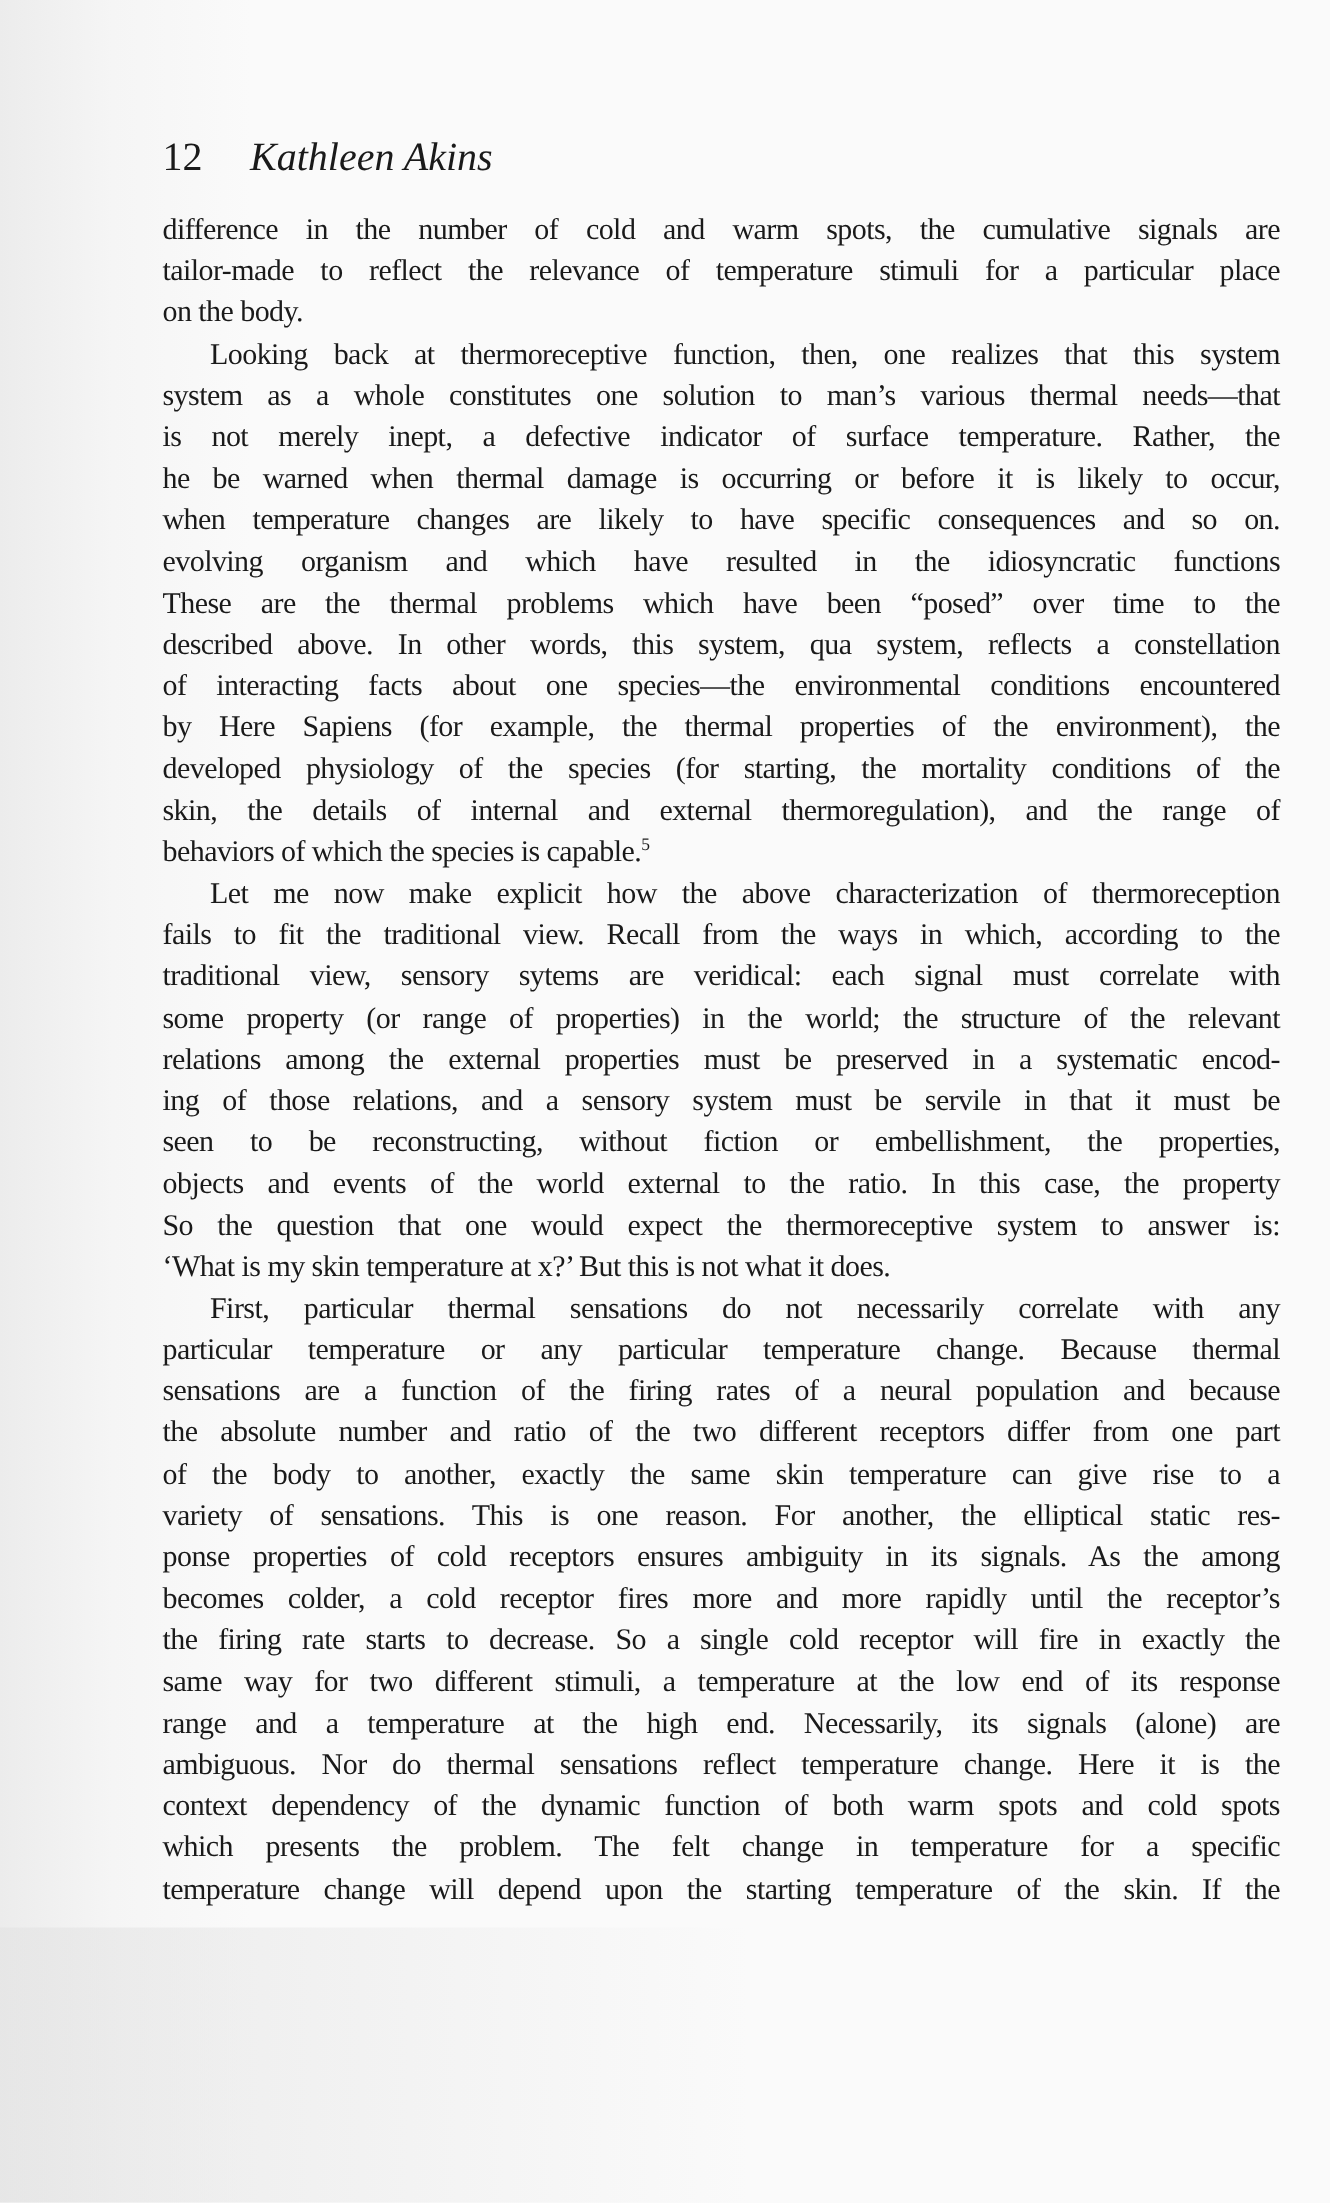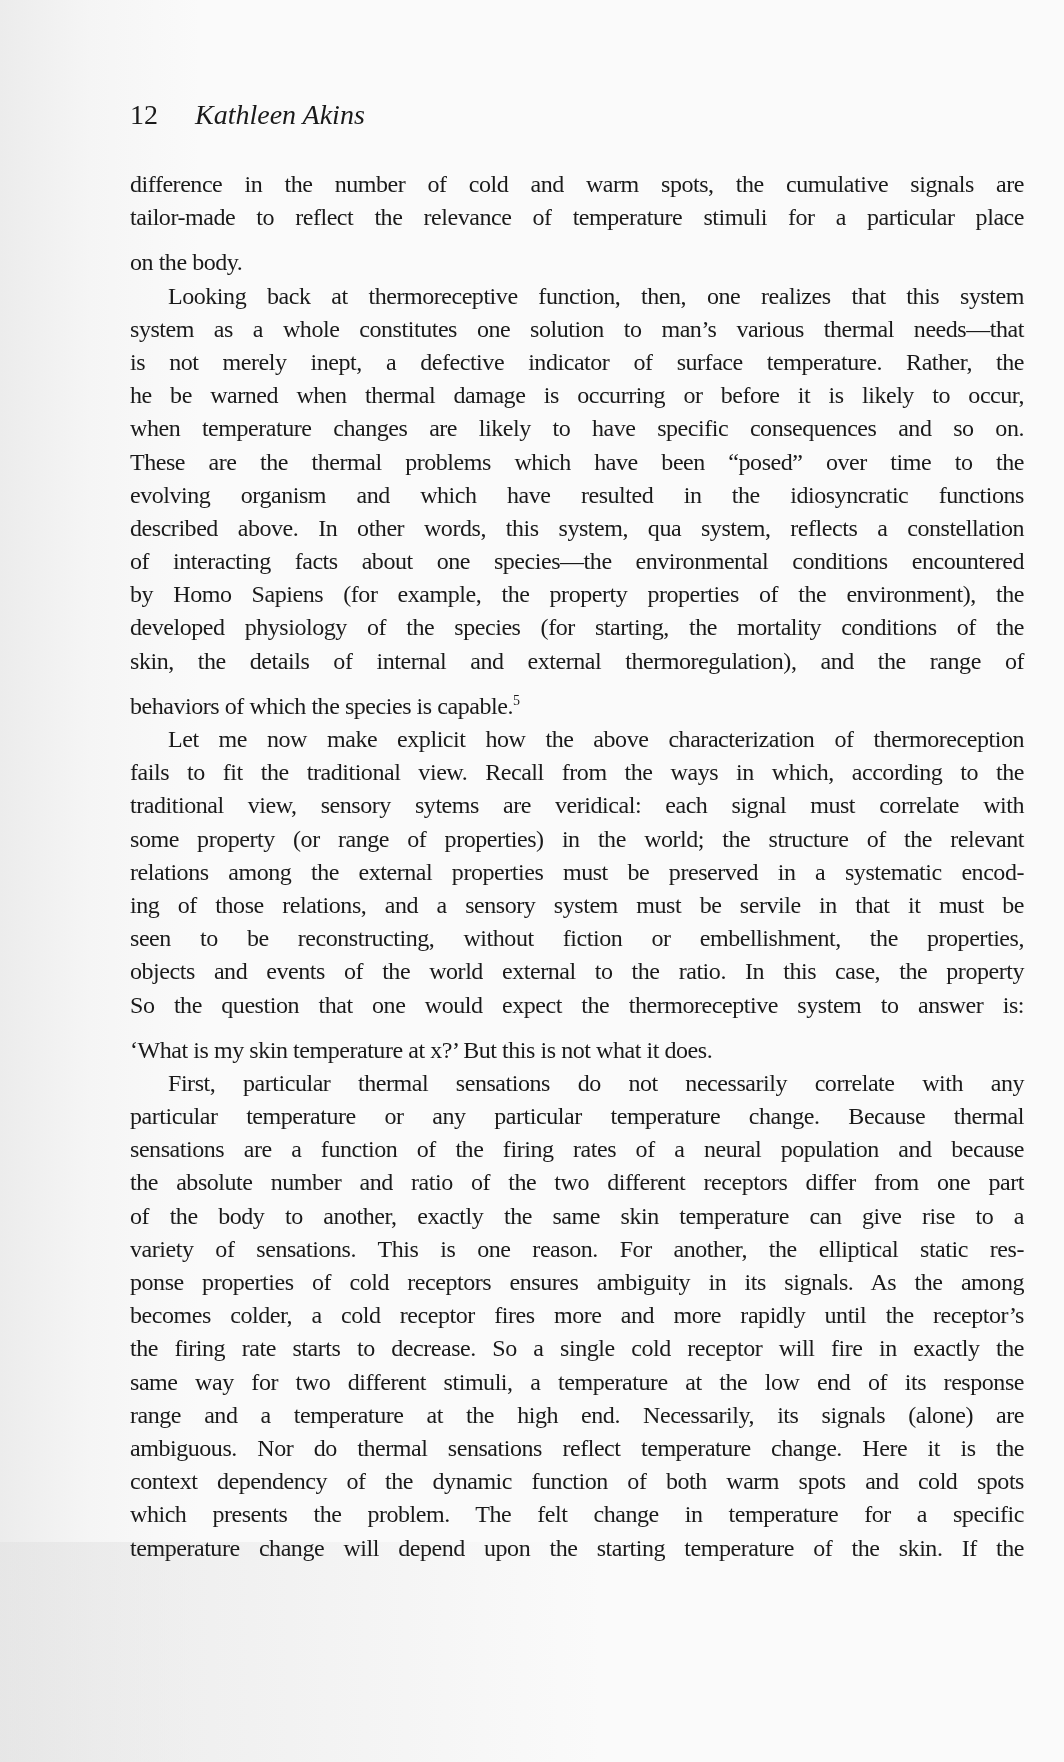--- a/index.html
+++ b/index.html
@@ -25,22 +25,22 @@
     .page-shade-bottom {
       position: absolute;
       left: 0; bottom: 0;
       width: 600px; height: 220px;
       background: linear-gradient(to right, rgba(228,228,228,0.7), rgba(250,250,250,0));
       pointer-events: none;
     }
     .running-head {
       position: absolute;
       left: 130px;
-      top: 100px;
-      font-size: 28px;
+      top: 110px;
+      font-size: 32px;
       line-height: 30px;
       white-space: nowrap;
     }
     .running-head .page-number {
       display: inline-block;
       margin-right: 30px;
     }
     .running-head .author {
       font-style: italic;
     }
@@ -56,21 +56,20 @@
       display: block;
       height: 33.2px;
       white-space: nowrap;
       text-align: justify;
       text-align-last: justify;
       letter-spacing: -0.45px;
     }
     .line.last {
       text-align: right;
       text-align-last: left;
-      margin-top: 12px;
     }
     .line.indent {
       padding-left: 38px;
     }
     sup.fn {
       font-size: 14px;
       vertical-align: 9px;
       line-height: 0;
     }
   </style>
@@ -92,25 +91,25 @@
     <span class="line">tailor-made to reflect the relevance of temperature stimuli for a particular place</span>
     <span class="line last">on the body.</span>
   </div>
 
   <div>
     <span class="line indent">Looking back at thermoreceptive function, then, one realizes that this system</span>
     <span class="line">system as a whole constitutes one solution to man’s various thermal needs—that</span>
     <span class="line">is not merely inept, a defective indicator of surface temperature. Rather, the</span>
     <span class="line">he be warned when thermal damage is occurring or before it is likely to occur,</span>
     <span class="line">when temperature changes are likely to have specific consequences and so on.</span>
+    <span class="line">evolving organism and which have resulted in the idiosyncratic functions</span>
     <span class="line">These are the thermal problems which have been “posed” over time to the</span>
-    <span class="line">evolving organism and which have resulted in the idiosyncratic functions</span>
     <span class="line">described above. In other words, this system, qua system, reflects a constellation</span>
     <span class="line">of interacting facts about one species—the environmental conditions encountered</span>
-    <span class="line">by Homo Sapiens (for example, the property properties of the environment), the</span>
+    <span class="line">by Here Sapiens (for example, the thermal properties of the environment), the</span>
     <span class="line">developed physiology of the species (for starting, the mortality conditions of the</span>
     <span class="line">skin, the details of internal and external thermoregulation), and the range of</span>
     <span class="line last"><span>behaviors of which the species is capable.</span><sup class="fn">5</sup></span>
   </div>
 
   <div>
     <span class="line indent">Let me now make explicit how the above characterization of thermoreception</span>
     <span class="line">fails to fit the traditional view. Recall from the ways in which, according to the</span>
     <span class="line">traditional view, sensory sytems are veridical: each signal must correlate with</span>
     <span class="line">some property (or range of properties) in the world; the structure of the relevant</span>

